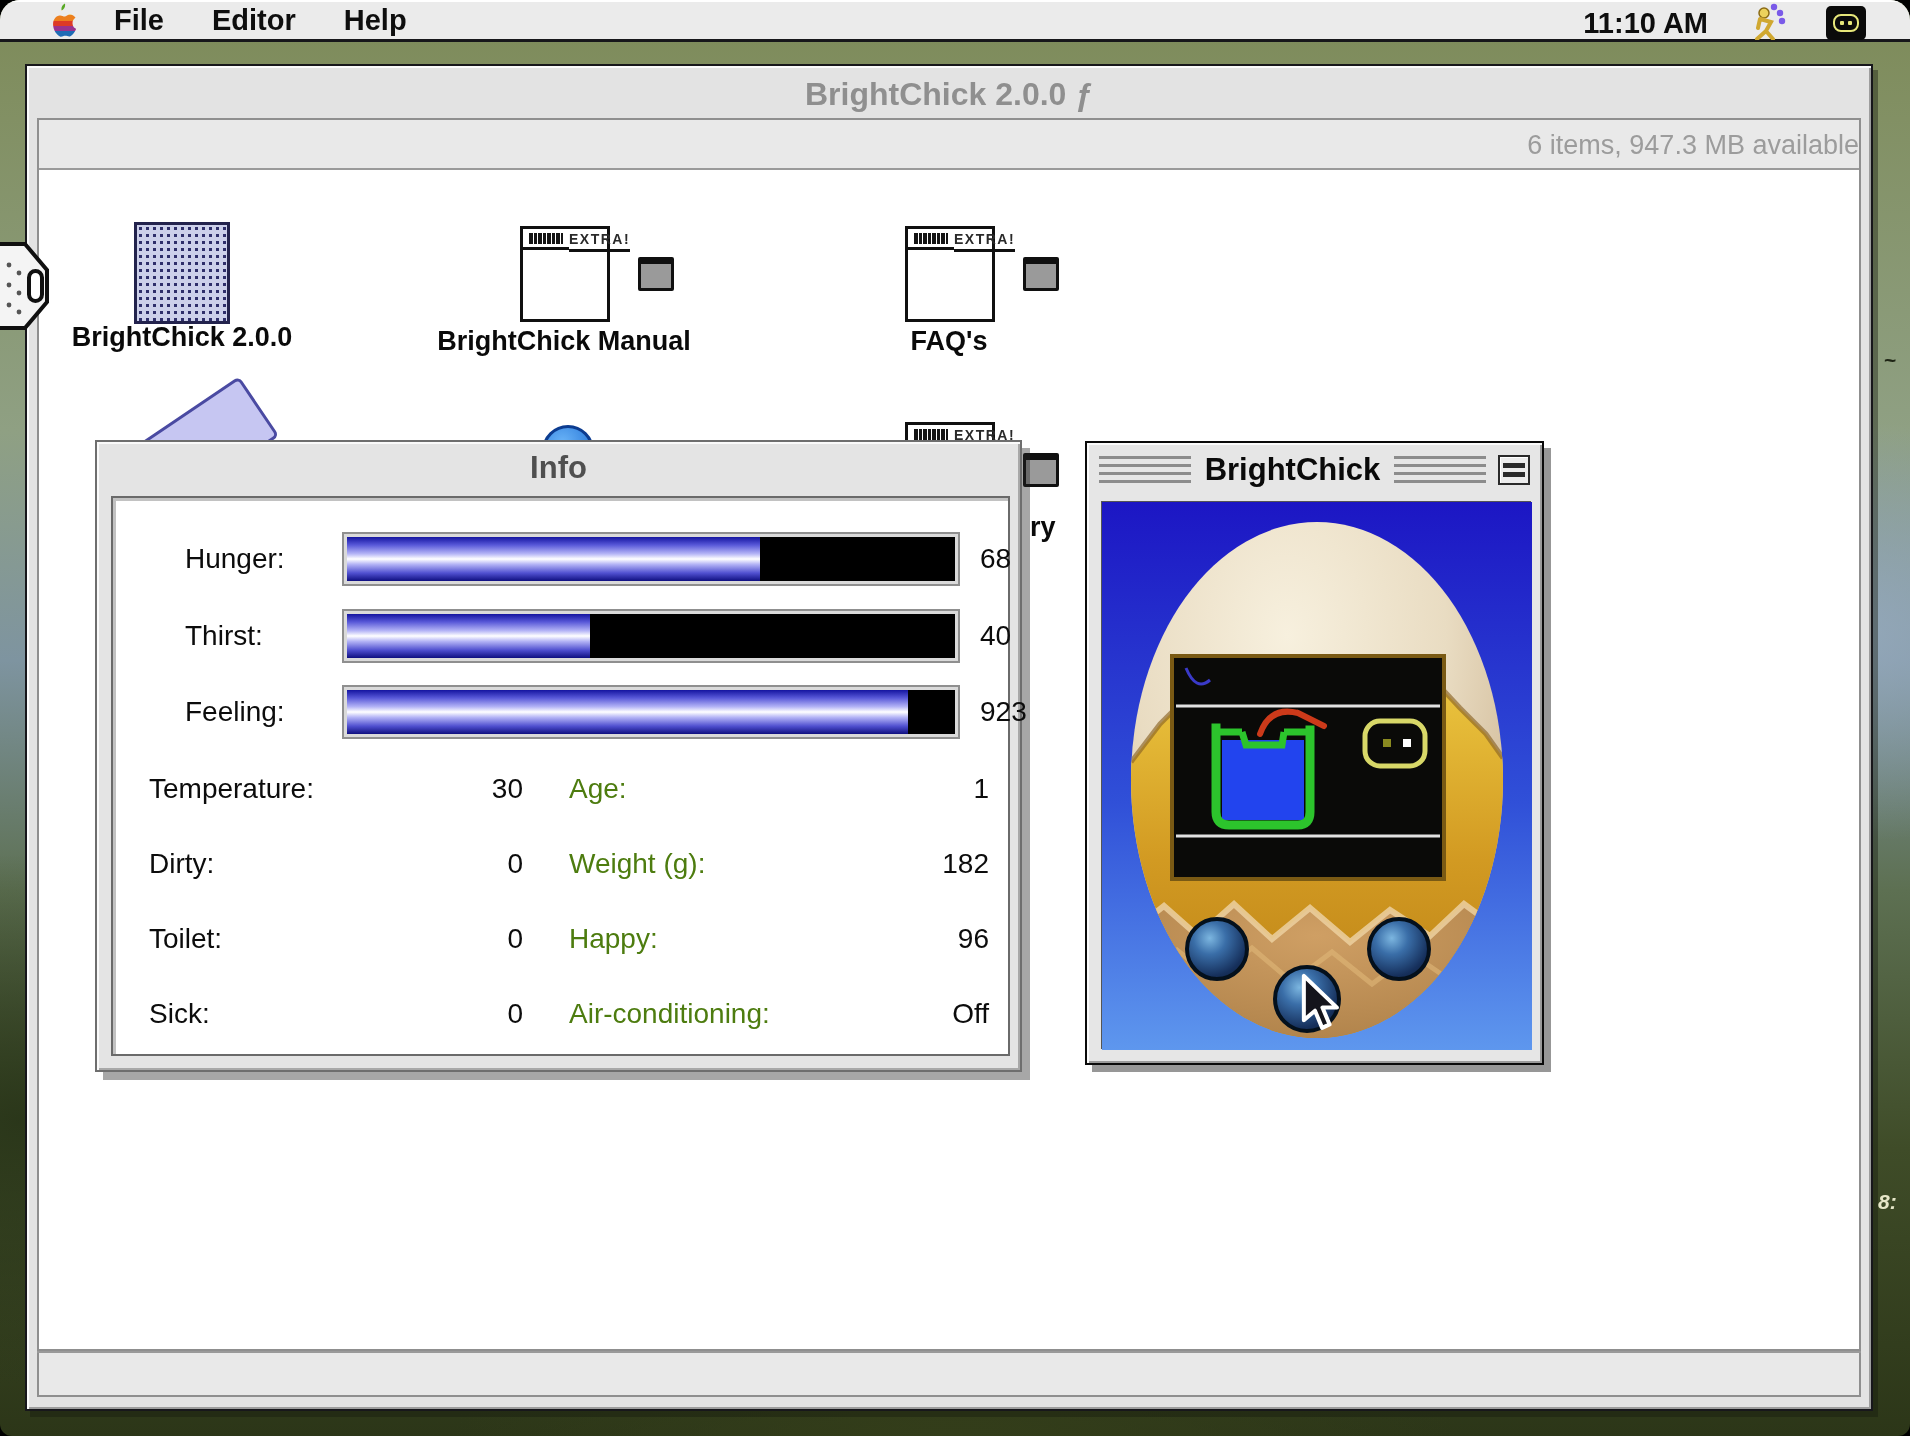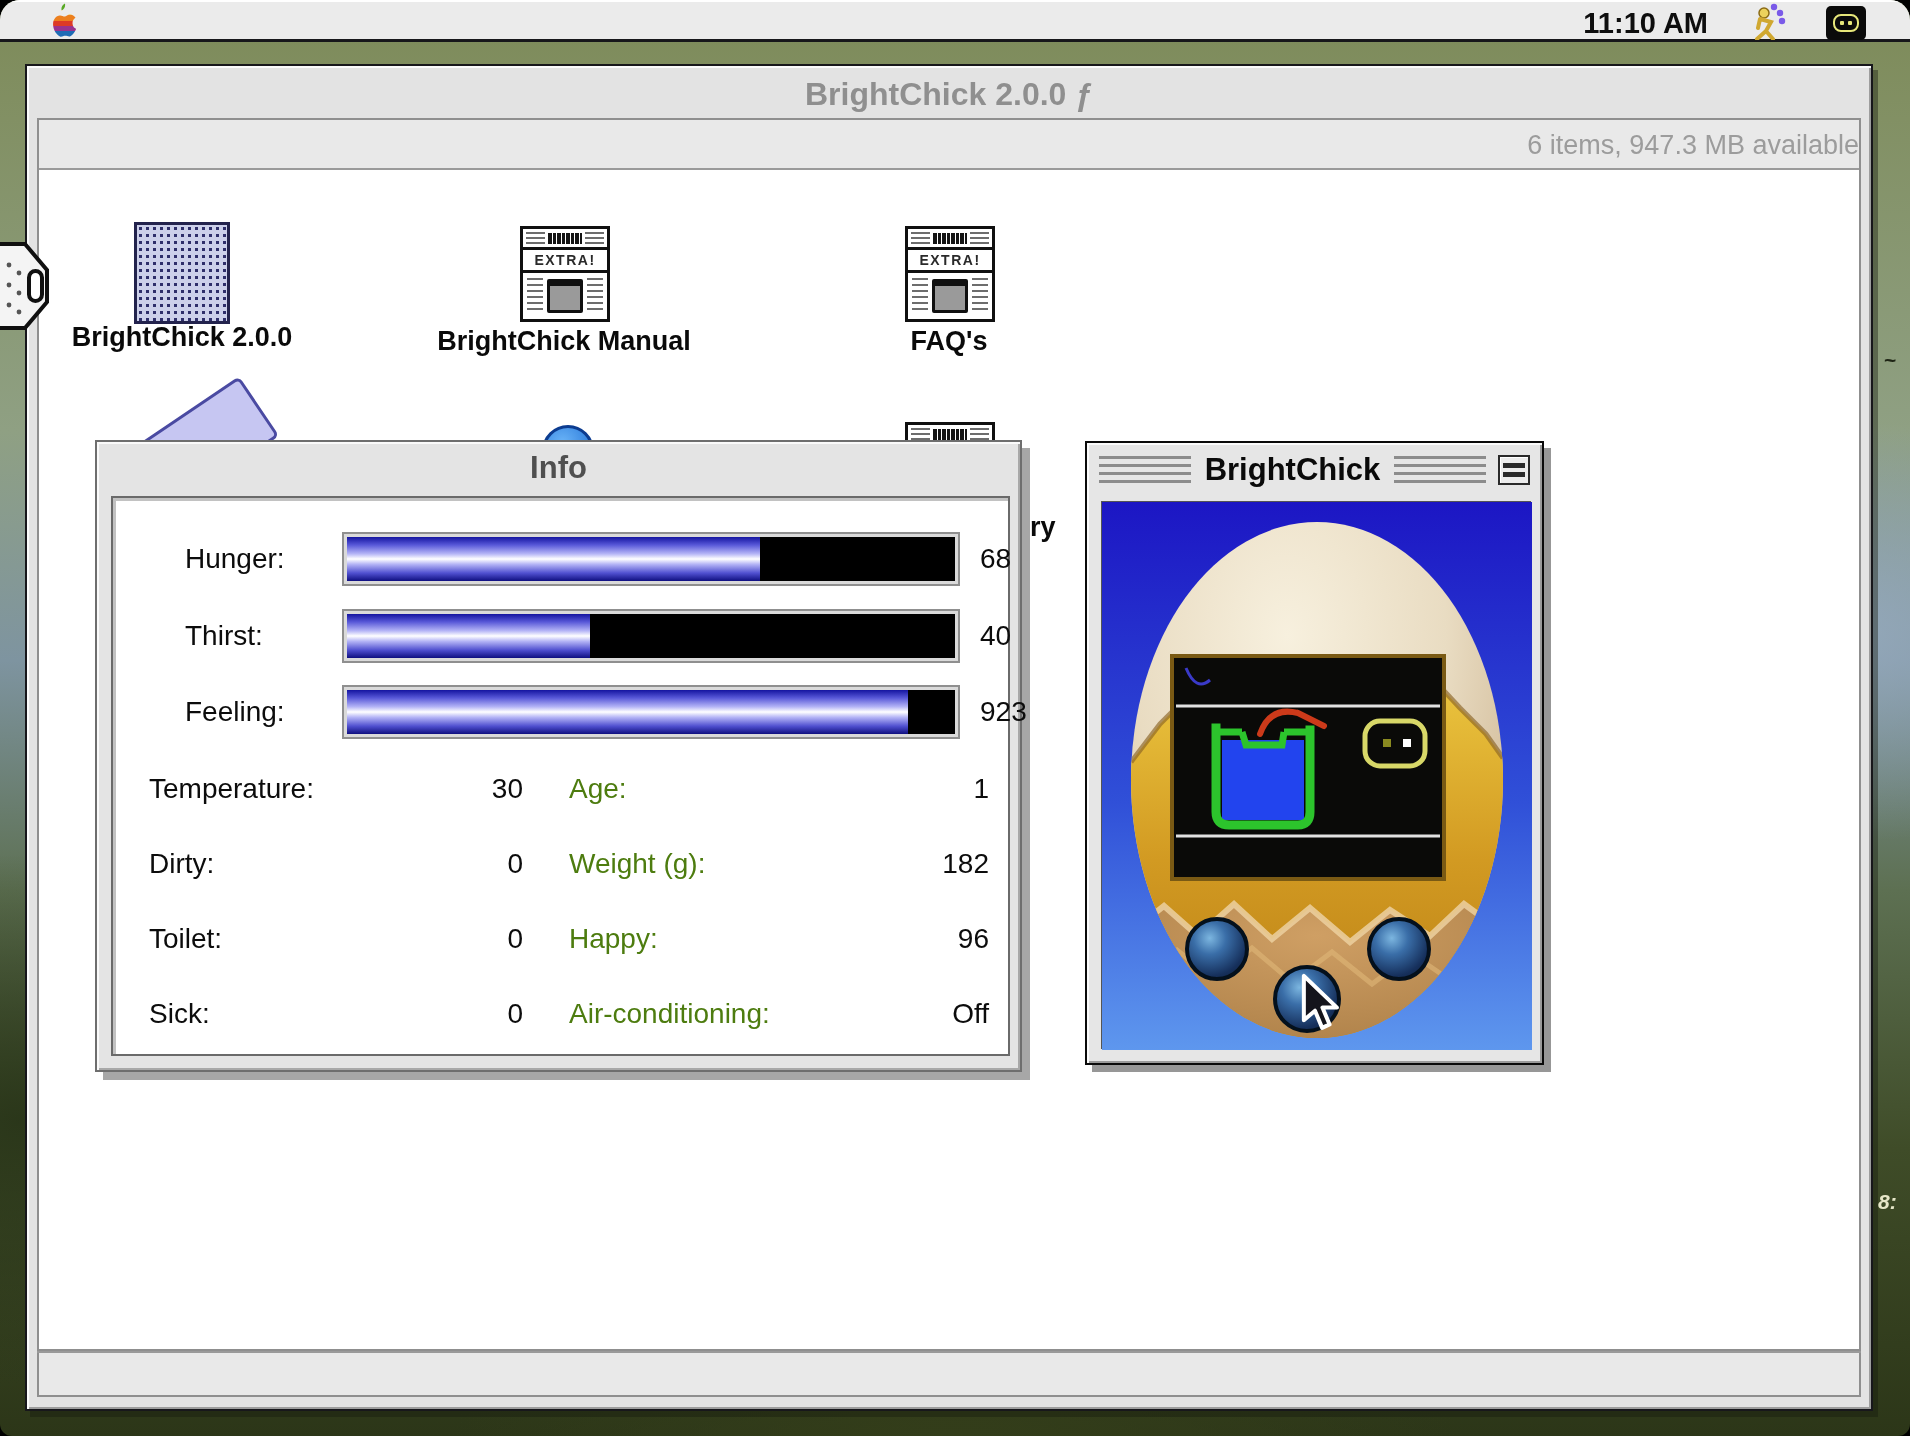--- a/index.html
+++ b/index.html
@@ -39,21 +39,21 @@
   .statusband span{font-size:27px;color:#9c9c9c;line-height:50px;}
   .finder-bottombar{position:absolute;left:10px;right:10px;bottom:12px;height:44px;
     background:#e9e9e9;border:2px solid #8f8f8f;border-top:none;box-shadow:0 -2px 0 #9a9a9a;}
   
   .icon-label{position:absolute;width:420px;text-align:center;transform:translateX(-50%);
     font-size:27px;font-weight:600;color:#0a0a0a;}
   .app-icon{position:absolute;width:96px;height:102px;background-color:#ccd0ea;
     background-image:radial-gradient(#2e2e6a 1.7px, transparent 1.8px);background-size:7px 7px;
     border:3px solid #23234d;}
   .np{position:absolute;width:90px;height:96px;background:#fff;border:3px solid #101010;
-    display:flex;flex-direction:column;}
+    display:flex;flex-direction:row;}
   .np-r1{height:21px;border-bottom:3px solid #101010;display:flex;align-items:center;gap:3px;padding:2px 3px;}
   .np-lines{flex:1;height:12px;background:repeating-linear-gradient(180deg,#6d6d6d 0 2px,transparent 2px 5px);}
   .np-mast{width:34px;height:11px;background:repeating-linear-gradient(90deg,#141414 0 4px,#fff 4px 5px,#141414 5px 8px,#fff 8px 9px);}
   .np-r2{height:23px;border-bottom:3px solid #101010;display:flex;align-items:center;justify-content:center;
     font-size:14px;font-weight:bold;letter-spacing:1.5px;color:#2a2a2a;}
   .np-r3{flex:1;display:flex;align-items:center;gap:4px;padding:4px;}
   .np-col{flex:1;height:36px;background:repeating-linear-gradient(180deg,#6d6d6d 0 2.5px,transparent 2.5px 6px);}
   .np-photo{width:36px;height:34px;background:#9a9a9a;border:3px solid #101010;border-top-width:7px;border-radius:2px;}
   .folder-sliver{position:absolute;width:150px;height:72px;background:#c6c6f2;border:3px solid #4a4aa2;
     border-radius:6px;transform:rotate(-34deg);}
@@ -122,20 +122,25 @@
               <stop offset=".84" stop-color="#99338e"></stop>
             <stop offset=".84" stop-color="#1f6bb5"></stop>
               <stop offset="1" stop-color="#1f6bb5"></stop>
           </linearGradient>
         </defs>
         <path fill="url(#rain)" d="M16.5,0.5c0.6,2.6-0.6,4.9-2.9,6.3c-0.8-2.5,0.5-5,2.9-6.3z
           M20.9,10.2c2.1,0.1,3.9,1.1,4.9,2.9c-1.8,1.2-2.8,2.9-2.6,5.1c0.2,2.3,1.4,3.8,3.2,4.6
           c-0.8,2.3-2.9,5.6-5.1,6.6c-1.5,0.7-2.9-0.4-4.6-0.4c-1.7,0-3.2,1.1-4.6,0.5
           C9.3,28.3,6.2,23.8,6,19.1c-0.2-4.4,2.5-7.9,6-8.1c1.6-0.1,3.1,1,4.3,1C17.4,12,19.2,10.1,20.9,10.2z"></path>
       </svg>
+    </div>
+    <div class="menu-items">
+      <span class="menu-item">File</span>
+      <span class="menu-item">Editor</span>
+      <span class="menu-item">Help</span>
     </div>
     <div class="menu-right">
       <span class="clock">11:10 AM</span>
       <svg width="42" height="40" viewBox="0 0 42 40">
         <circle cx="28" cy="7" r="3.2" fill="#7a5ae8"></circle>
         <circle cx="34" cy="13" r="3.2" fill="#7a5ae8"></circle>
         <circle cx="36" cy="21" r="3.2" fill="#7a5ae8"></circle>
         <circle cx="18" cy="13" r="5" fill="#ecd25c" stroke="#8a6a14" stroke-width="1.5"></circle>
         <path d="M14,19 L25,22 L20,31 L11,39 M20,31 L27,39 M14,19 L12,28" stroke="#d0a830" stroke-width="4" fill="none" stroke-linecap="round"></path>
       </svg>

